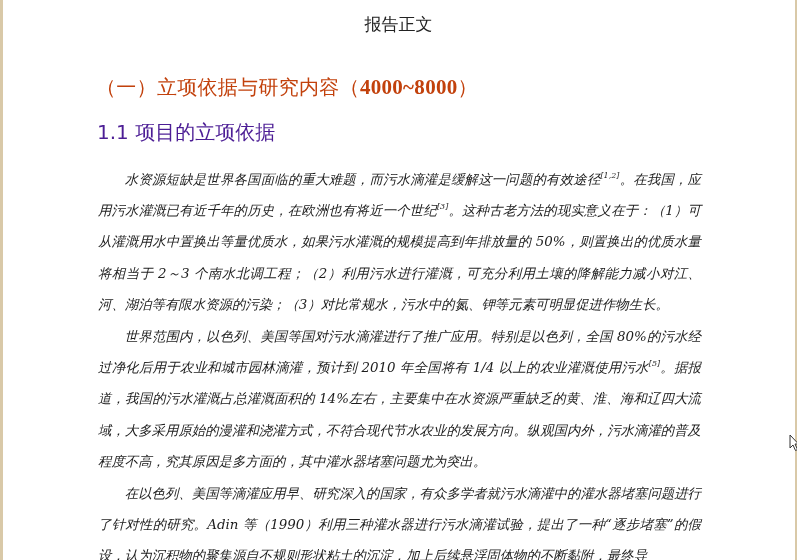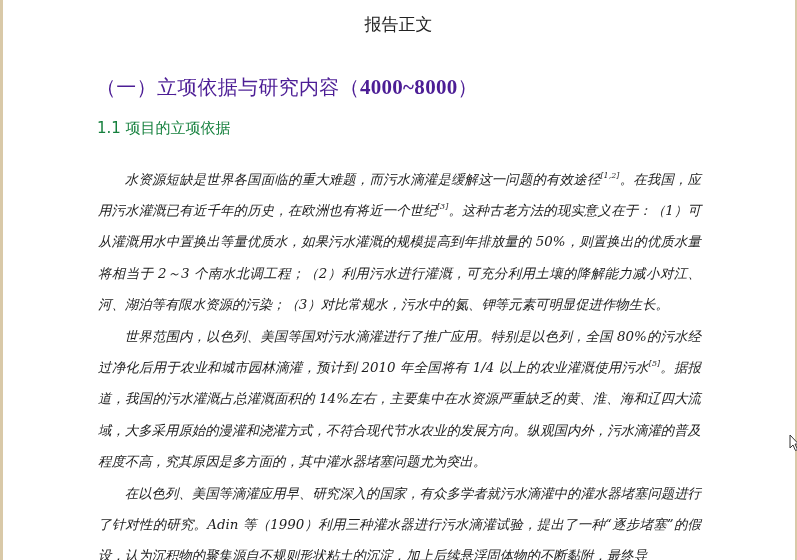--- a/index.html
+++ b/index.html
@@ -13,27 +13,27 @@
   .border-right { position: absolute; left: 795px; top: 0; width: 2px; height: 560px; background: #d9c9a8; }
   .page { position: absolute; left: 0; top: 0; width: 795px; height: 560px; }
   .header-title {
     position: absolute; left: 0; width: 797px; top: 13px; text-align: center;
     font-family: "DejaVu Sans", "Liberation Sans", sans-serif;
     font-size: 17px; color: #222;
   }
   .section-title {
     position: absolute; left: 96px; top: 74px;
     font-family: "DejaVu Sans", "Liberation Sans", sans-serif;
-    font-size: 20px; color: #4c1d95; white-space: nowrap; letter-spacing: 0.3px;
+    font-size: 20px; color: #c2410c; white-space: nowrap; letter-spacing: 0.3px;
   }
   .section-title .num { font-family: "Liberation Serif", "DejaVu Serif", serif; font-weight: bold; font-size: 21px; }
   .subsection-title {
     position: absolute; left: 97px; top: 119px;
     font-family: "DejaVu Sans", "Liberation Sans", sans-serif;
-    font-size: 15px; color: #15803d; white-space: nowrap;
+    font-size: 20px; color: #4c1d95; white-space: nowrap;
   }
   .body {
     position: absolute; left: 97px; top: 163px; width: 605px;
     font-size: 13.4px; line-height: 31.2px; color: #1c1c1c;
     text-align: justify; text-align-last: left;
   }
   .body p { margin: 1px; text-indent: 2em; font-style: italic; }
   sup { font-size: 8px; line-height: 0; vertical-align: 6px; }
   .cursor { position: absolute; left: 789px; top: 434px; width: 10px; height: 18px; }
 </style>

